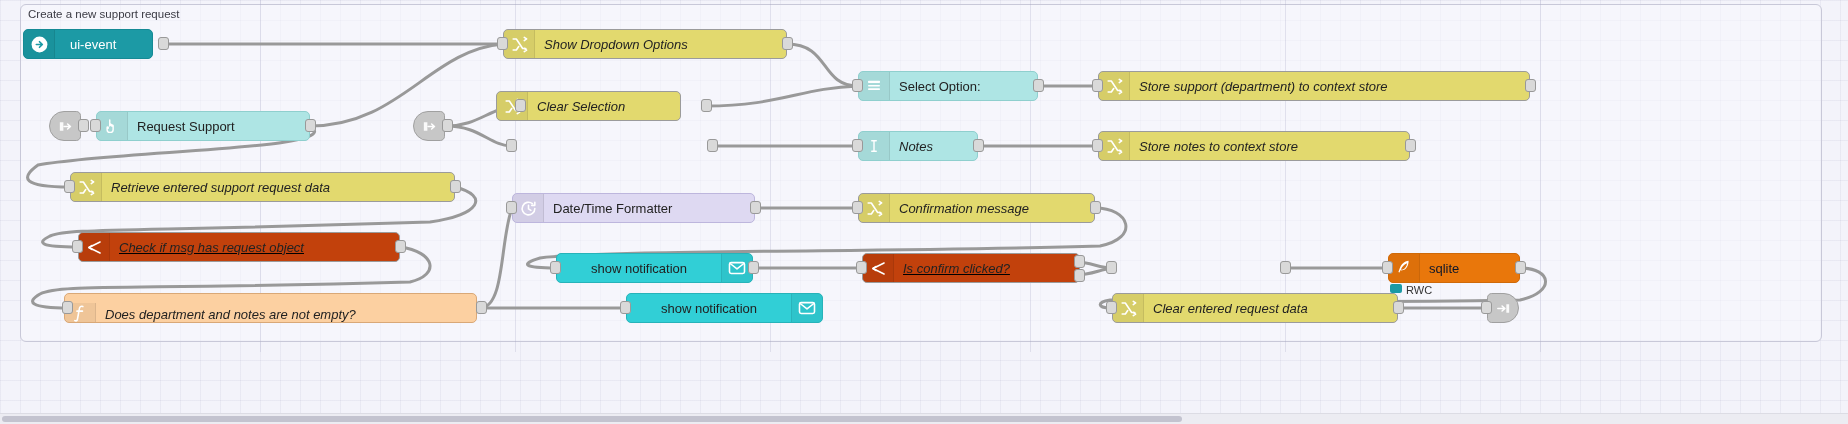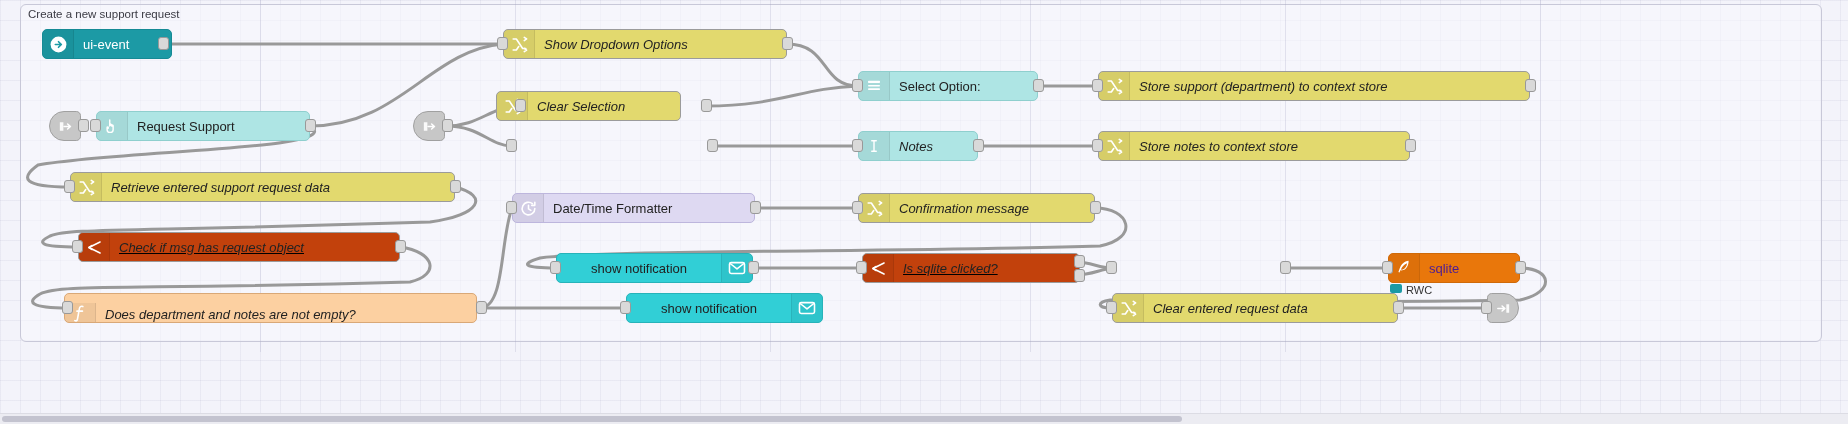--- a/index.html
+++ b/index.html
@@ -47,21 +47,21 @@
   
   .c-uievent{background:#1c9aa5;border-color:#158a95;}
   .c-uievent .lbl{color:#fff;}
   .c-change{background:#e2d96e;}
   .c-switch{background:#c2410c;text-decoration:underline;}
   .c-func{background:#fcd0a1;border-color:#d9a877;}
   .c-ui{background:#aee5e4;border-color:#8fcfce;}
   .c-notify{background:#31cfd6;border-color:#27b3b9;}
   .c-date{background:#ded9f2;border-color:#bdb6dd;}
   .c-sqlite{background:#e9770b;border-color:#cf6a09;}
-  .c-sqlite .lbl{color:#4c1d95;}
+  .c-sqlite .lbl{color:#0f172a;}
 
   
   .port{
     position:absolute;width:11px;height:13px;background:#d9d9d9;
     border:1px solid #999;border-radius:3px;box-sizing:border-box;z-index:5;
   }
 
   
   .linknode{
     position:absolute;width:32px;height:30px;border-radius:5px;
@@ -138,21 +138,21 @@
     <path d="M1075,262 C1092,262 1098,268 1112,268"></path>
     <path d="M1075,275 C1092,275 1098,270 1112,268"></path>
 
     <path d="M1285,268 L1388,268"></path>
 
     <path d="M1520,268 C1552,268 1556,292 1520,300 C1300,304 1200,300 1110,300 C1096,302 1098,308 1110,308"></path>
 
     <path d="M1398,308 L1487,308"></path>
   </svg>
 
-  <div class="node c-uievent" style="left:42px;top:29px;width:130px;">
+  <div class="node c-uievent" style="left:23px;top:29px;width:130px;gap:6px;">
     <div class="ic icon">
       <svg width="19" height="19" viewBox="0 0 24 24">
           <circle cx="12" cy="12" r="10" fill="#fff"></circle>
           <path d="M8 12h7M12 8.5l3.6 3.5L12 15.5" stroke="#1c9aa5" stroke-width="2.1" fill="none" stroke-linecap="round" stroke-linejoin="round"></path>
         </svg>
     </div>
     <div class="lbl">ui-event</div>
   </div>
   <div class="port" style="left:158px;top:37px;"></div>
 
@@ -338,21 +338,21 @@
   <div class="port" style="left:550px;top:261px;"></div>
   <div class="port" style="left:748px;top:261px;"></div>
 
   <div class="node c-switch italic" style="left:862px;top:253px;width:218px;">
     <div class="ic icon">
       <svg width="19" height="19" viewBox="0 0 24 24" fill="none" stroke="#fff" stroke-width="2" stroke-linecap="round" stroke-linejoin="round">
           <path d="M19 5l-7 3.5L5 12l7 3.5L19 19"></path>
           <path d="M9 9.5L5 12l4 2.5"></path>
         </svg>
     </div>
-    <div class="lbl">Is sqlite clicked?</div>
+    <div class="lbl">Is confirm clicked?</div>
   </div>
   <div class="port" style="left:856px;top:261px;"></div>
   <div class="port" style="left:1074px;top:255px;"></div>
   <div class="port" style="left:1074px;top:269px;"></div>
 
   <div class="port" style="left:1106px;top:261px;"></div>
   <div class="port" style="left:1280px;top:261px;"></div>
 
   <div class="node c-sqlite" style="left:1388px;top:253px;width:132px;">
     <div class="ic icon">

